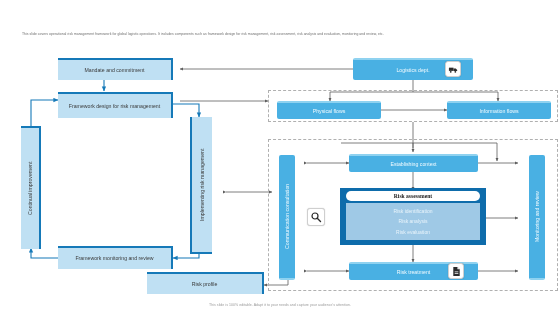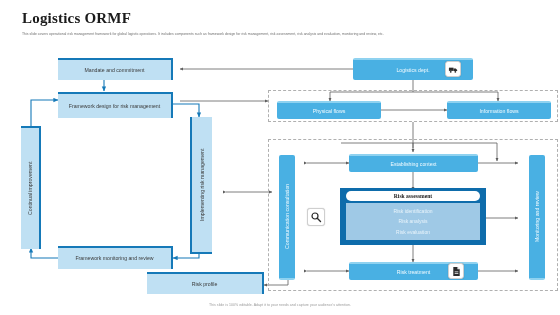--- a/index.html
+++ b/index.html
@@ -79,21 +79,20 @@
   }
 
   
   .wires{position:absolute;left:0;top:0;width:560px;height:315px;pointer-events:none;}
 </style>
 </head>
 <body>
 
 <div class="slide">
 
-  <div class="title">Logistics ORMF</div>
   <div class="subtitle">This slide covers operational risk management framework for global logistic operations. It includes components such as framework design for risk management, risk assessment, risk analysis and evaluation, monitoring and review, etc.</div>
 
   <svg class="wires" viewBox="0 0 560 315">
     <defs>
       <marker id="ah" markerWidth="5" markerHeight="5" refX="4.2" refY="2" orient="auto">
         <path d="M0,0 L4.4,2 L0,4 z" fill="#5e5e5e"></path>
       </marker>
       <marker id="ahb" markerWidth="5" markerHeight="5" refX="4.2" refY="2" orient="auto">
         <path d="M0,0 L4.4,2 L0,4 z" fill="#1579b8"></path>
       </marker>

